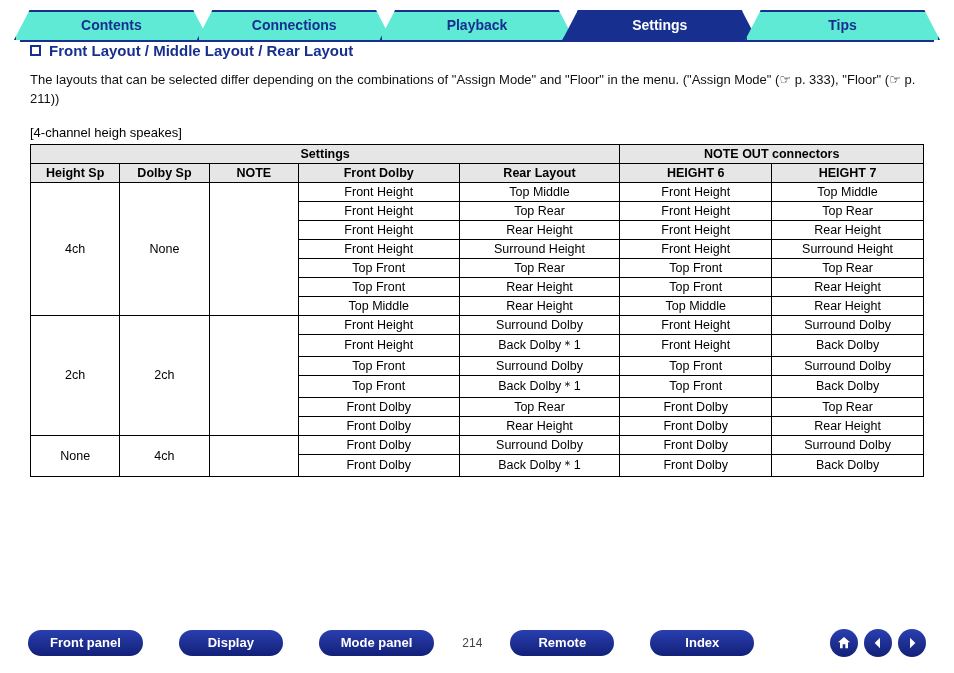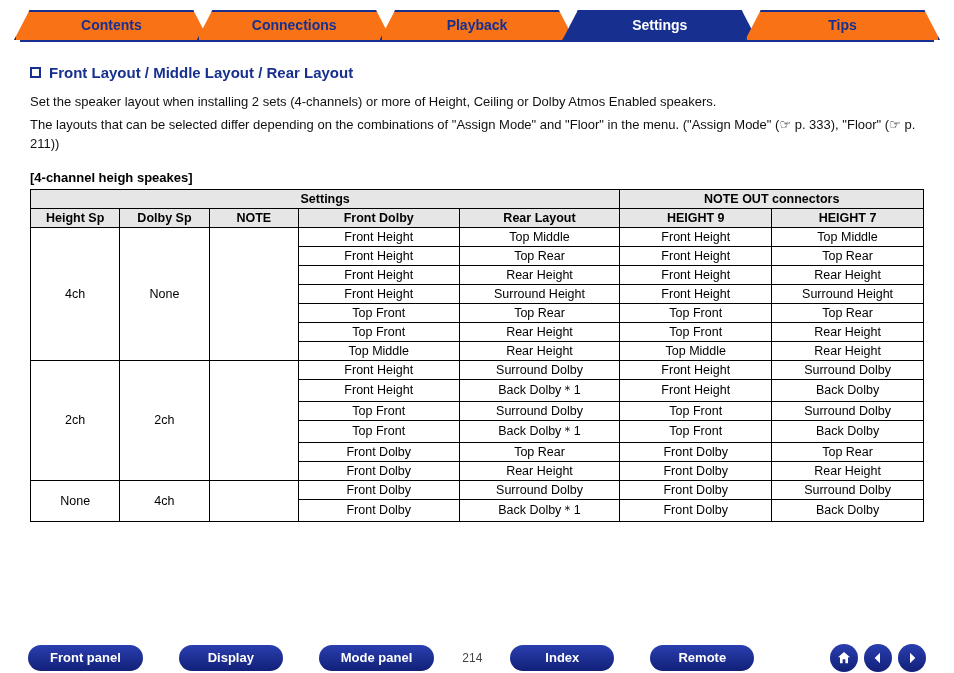--- a/index.html
+++ b/index.html
@@ -28,58 +28,57 @@
     height:30px;
   }
   .tab{
     flex:1;
     position:relative;
     text-align:center;
     line-height:26px;
     font-weight:bold;
     font-size:14px;
     color:var(--blue);
-    background:#f97316;
+    background:#5eead4;
     border:2px solid var(--blue);
     border-bottom:none;
     cursor:pointer;
     clip-path:polygon(8% 0,92% 0,100% 100%,0 100%);
     margin:0 -6px;
   }
   .tab.active{
     background:var(--blue);
     color:#fff;
   }
   .tab-underline{
     height:3px;
     background:var(--blue);
     margin-top:-1px;
   }
   
   .section{
-    margin-top:22px;
     padding:0 10px;
   }
   .heading{
     display:flex;
     align-items:center;
     gap:8px;
     font-weight:bold;
     font-size:15px;
     color:var(--blue);
     margin-bottom:12px;
   }
   .heading .bullet{
     width:11px;height:11px;border:2px solid var(--blue);display:inline-block;
   }
   .body-text{
     font-size:13px;line-height:1.45;color:#111;margin:0 0 4px 0;
   }
   .sublabel{
-    font-weight:bold;font-size:13px;margin:16px 0 4px 0;
+    font-weight:normal;font-size:13px;margin:16px 0 4px 0;
   }
   
   table{
     border-collapse:collapse;
     width:100%;
     font-size:12.5px;
   }
   th,td{
     border:1px solid #000;
     padding:2px 6px;
@@ -87,21 +86,21 @@
     height:19px;
   }
   thead th{
     background:var(--grey);
     font-weight:bold;
   }
   tbody td.group{vertical-align:middle}
   
   .footer{
     position:absolute;
-    bottom:1px;left:0;right:0;
+    bottom:16px;left:0;right:0;
     display:flex;
     align-items:center;
     padding:0 28px;
   }
   .pill{
     background:linear-gradient(#2a3fb0,#122078);
     color:#fff;
     font-weight:bold;
     font-size:13px;
     border-radius:16px;
@@ -139,21 +138,20 @@
     <div class="tab active">Settings</div>
     <div class="tab">Tips</div>
   </div>
 <div class="tab-underline"></div>
 
 <div class="section">
   <div class="heading">
     <span class="bullet"></span>
     <span>Front Layout / Middle Layout / Rear Layout</span>
   </div>
-  <p class="body-text">Set the speaker layout when installing 2 sets (4-channels) or more of Height, Ceiling or Dolby Atmos Enabled speakers.</p>
   <p class="body-text">The layouts that can be selected differ depending on the combinations of "Assign Mode" and "Floor" in the menu. ("Assign Mode" (☞ p. 333), "Floor" (☞ p. 211))</p>
   <div class="sublabel">[4-channel heigh speakes]</div>
 
   <table>
     <colgroup>
       <col style="width:10%">
         <col style="width:10%">
         <col style="width:10%">
       <col style="width:18%">
         <col style="width:18%">
@@ -164,21 +162,21 @@
       <tr>
         <th colspan="5">Settings</th>
         <th colspan="2">NOTE OUT connectors</th>
       </tr>
       <tr id="col-row">
           <th>Height Sp</th>
           <th>Dolby Sp</th>
           <th>NOTE</th>
           <th>Front Dolby</th>
           <th>Rear Layout</th>
-          <th>HEIGHT 9</th>
+          <th>HEIGHT 6</th>
           <th>HEIGHT 7</th>
         </tr>
     </thead>
     <tbody id="tbody">
         <tr>
           <td rowspan="7" class="group">4ch</td>
           <td rowspan="7" class="group">None</td>
           <td rowspan="7" class="group"></td>
           <td>Front Height</td>
           <td>Top Middle</td>
@@ -277,22 +275,22 @@
         </tr>
       </tbody>
   </table>
 </div>
 
 <div class="footer" id="footer">
 <div class="pill">Front panel</div>
     <div class="pill">Display</div>
     <div class="pill">Mode panel</div>
     <div class="page-num">214</div>
+    <div class="pill">Remote</div>
     <div class="pill">Index</div>
-    <div class="pill">Remote</div>
     <div class="nav-icons">
       <div class="circ">
         <svg viewBox="0 0 24 24">
           <path d="M12 3l9 8h-3v9h-4v-6H10v6H6v-9H3z"></path>
         </svg>
       </div>
       <div class="circ">
         <svg viewBox="0 0 24 24">
           <path d="M15 4l-8 8 8 8z"></path>
         </svg>

